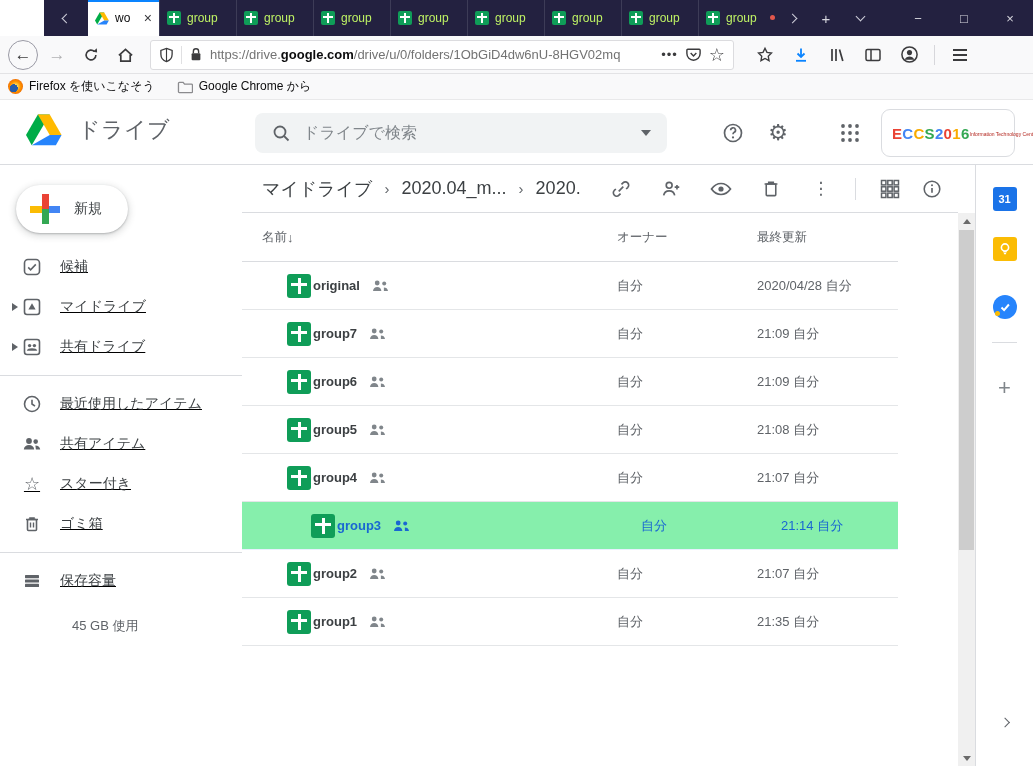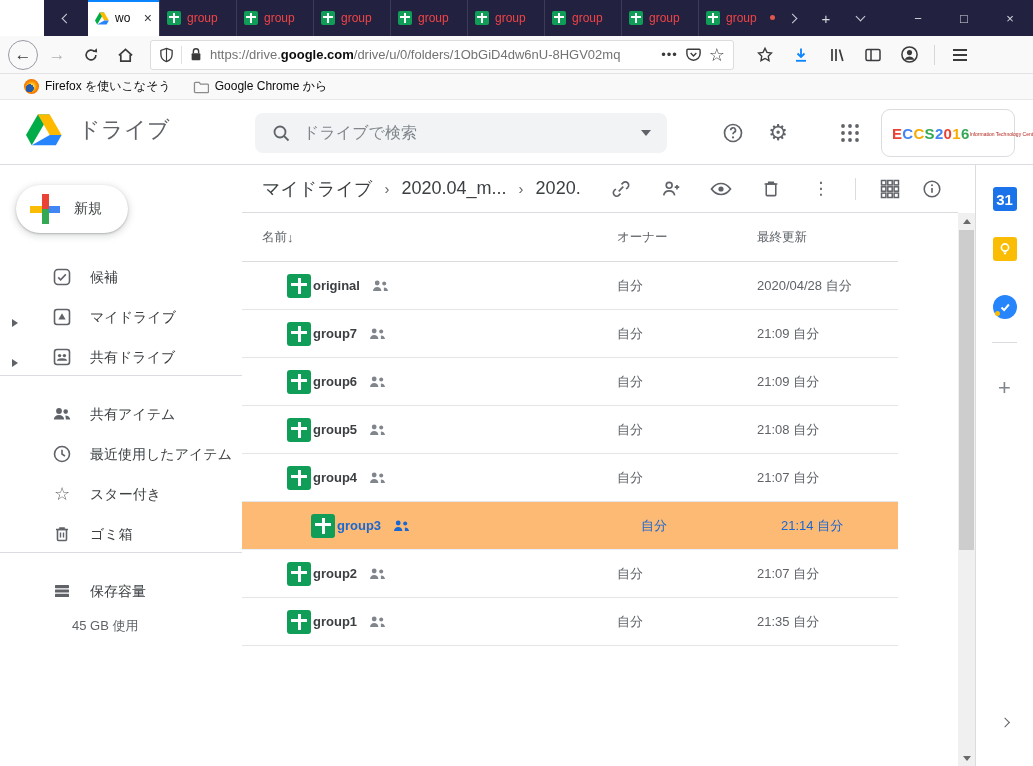--- a/index.html
+++ b/index.html
@@ -9,21 +9,21 @@
 
   
   .titlebar { height:36px; background:#232140; display:flex; align-items:stretch;margin-left:44px; }
   .tab-scroll-left { width:44px; display:flex; align-items:center; justify-content:center; }
   .chev { display:inline-block; width:7px; height:7px; border-right:1.6px solid #cfcfda; border-bottom:1.6px solid #cfcfda; }
   .chev.left  { transform:rotate(135deg); }
   .chev.right { transform:rotate(-45deg); }
   .chev.down  { transform:rotate(45deg); margin-top:-3px; }
   .tab { width:77px; display:flex; align-items:center; gap:6px; padding:0 7px;
          border-left:1px solid rgba(255,255,255,.12); overflow:hidden; cursor:default; }
-  .tab .tab-label { font-size:12px; color:#ef4444; white-space:nowrap; overflow:hidden; }
+  .tab .tab-label { font-size:12px; color:#bef264; white-space:nowrap; overflow:hidden; }
   .tab.active { width:71px; background:#fff; border-left:none; position:relative; }
   .tab.active::before { content:""; position:absolute; top:0; left:0; right:0; height:2px; background:#0a84ff; }
   .tab.active .tab-label { color:#0c0c0d; }
   .tab-close { color:#39393d; font-size:14px; margin-left:auto; line-height:1; }
   .mini-sheets { width:14px; height:14px; flex:0 0 14px; background:#0f9d58; border-radius:2px; position:relative; }
   .mini-sheets::before { content:""; position:absolute; left:6px; top:2px; width:2px; height:10px; background:#fff; }
   .mini-sheets::after  { content:""; position:absolute; left:2px; top:5px; width:10px; height:2px; background:#fff; }
   .titlebar-btn { width:34px; display:flex; align-items:center; justify-content:center; color:#d7d7de; font-size:15px; }
   .titlebar-spacer { flex:1; position:relative; }
   .alert-dot { position:absolute; right:120px; top:15px; width:5px; height:5px; border-radius:50%; background:#e2574c; }
@@ -43,21 +43,21 @@
   .url-text b { color:#0c0c0d; font-weight:700; }
   .url-ellipsis { color:#3b3b3d; font-size:13px; letter-spacing:1px; }
   .toolbar-icons { display:flex; align-items:center; gap:10px; margin-left:8px; }
   .tb-ic { width:26px; height:26px; display:flex; align-items:center; justify-content:center; }
   .tb-sep { width:1px; height:20px; background:#d7d7db; margin:0 2px; }
   .hamburger { display:flex; flex-direction:column; gap:3px; }
   .hamburger span { width:14px; height:2px; background:#3b3b3d; }
 
   
   .bookmarksbar { height:26px; background:#f9f9fa; border-bottom:1px solid #e9e9ea;
-                  display:flex; align-items:center; padding:0 24px; gap:22px; }
+                  display:flex; align-items:center; padding:0 8px; gap:22px; }
   .bm-item { display:flex; align-items:center; gap:6px; font-size:12px; color:#0c0c0d; }
   .ff-icon { width:15px; height:15px; border-radius:50%;
     background: radial-gradient(circle at 38% 62%, #275da8 0 30%, transparent 31%),
                 radial-gradient(circle at 50% 50%, #ffd54f 0 20%, #ff9800 45%, #e65100 90%); }
 
   
   .drive-header { height:65px; border-bottom:1px solid #dadce0; position:relative; background:#fff; }
   .drive-logo-wrap { position:absolute; left:26px; top:14px; display:flex; align-items:center; gap:16px; }
   .drive-title { font-size:22px; color:#5f6368; letter-spacing:.5px; }
   .drive-search { position:absolute; left:255px; top:13px; width:412px; height:40px;
@@ -88,22 +88,22 @@
              box-shadow:0 1px 2px rgba(60,64,67,.3),0 2px 6px 2px rgba(60,64,67,.15);
              display:flex; align-items:center; padding:0 14px; gap:14px; cursor:pointer; }
   .gplus { position:relative; width:30px; height:30px; }
   .gplus i { position:absolute; display:block; }
   .gplus .h1 { left:0;  top:12px; width:15px; height:7px; background:#fbbc04; }
   .gplus .h2 { left:15px; top:12px; width:15px; height:7px; background:#4285f4; }
   .gplus .v1 { left:12px; top:0;  width:7px; height:15px; background:#ea4335; }
   .gplus .v2 { left:12px; top:15px; width:7px; height:15px; background:#34a853; }
   .new-label { font-size:14px; color:#3c4043; font-weight:500; }
   .side-list { margin-top:14px; }
-  .side-item { height:40px; display:flex; align-items:flex-end; padding-left:52px; position:relative; cursor:pointer;
-               border-radius:0 20px 20px 0; }
+  .side-item { height:40px; display:flex; align-items:center; padding-left:22px; position:relative; cursor:pointer;
+               border-radius:0 20px 20px 0;text-decoration:underline; }
   .side-item .s-ic { width:20px; height:20px; display:flex; align-items:center; justify-content:center; }
   .side-item .s-label { margin-left:18px; font-size:14px; color:#3c4043; }
   .expand-caret { position:absolute; left:12px; width:0; height:0;
                   border-top:4px solid transparent; border-bottom:4px solid transparent; border-left:6px solid #5f6368; }
   .side-div { border-top:1px solid #dadce0; margin:8px 0; }
   .storage-text { padding-left:72px; font-size:13px; color:#5f6368; margin-top:16px; }
   .star-glyph { font-size:18px; color:#5f6368; line-height:1; }
 
   
   .main { flex:1; position:relative; }
@@ -125,38 +125,38 @@
               padding-left:20px; border-bottom:1px solid #e4e6e8; cursor:pointer; }
   .cell-name { display:flex; align-items:center; }
   .sheets-ic { width:24px; height:24px; margin-left:25px; margin-right:2px; background:#0f9d58; border-radius:3px;
                position:relative; flex:0 0 24px; }
   .sheets-ic::before { content:""; position:absolute; left:10.5px; top:4px; width:3px; height:16px; background:#fff; }
   .sheets-ic::after  { content:""; position:absolute; left:4px; top:9px; width:16px; height:3px; background:#fff; }
   .file-name { font-size:13px; font-weight:700; color:#3c4043; }
   .share-people { margin-left:12px; display:flex; }
   .share-people svg path, .share-people svg circle { fill:#80868b; }
   .cell-owner, .cell-modified { font-size:13px; color:#5f6368; }
-  .file-row.selected { background:#fdba74; border-bottom-color:#e8f0fe;padding-left:44px; }
+  .file-row.selected { background:#86efac; border-bottom-color:#e8f0fe;padding-left:44px; }
   .file-row.selected .file-name, .file-row.selected .cell-owner, .file-row.selected .cell-modified { color:#1967d2; }
   .file-row.selected .share-people svg path, .file-row.selected .share-people svg circle { fill:#1967d2; }
 
   
   .scroll-col { width:17px; flex:0 0 17px; background:#fff; }
   .scroll-track { margin-top:48px; height:553px; background:#f0f0f0; position:relative; }
   .sb-arrow { position:absolute; left:0; width:17px; height:16px; display:flex; align-items:center; justify-content:center; }
   .sb-arrow.up { top:0; } .sb-arrow.down { bottom:0; }
   .tri-up { width:0;height:0;border-left:4px solid transparent;border-right:4px solid transparent;border-bottom:5px solid #6a6a6a; }
   .tri-down { width:0;height:0;border-left:4px solid transparent;border-right:4px solid transparent;border-top:5px solid #6a6a6a; }
   .sb-thumb { position:absolute; left:1px; top:17px; width:15px; height:320px; background:#cdcdcd; }
 
   
   .side-panel { width:58px; flex:0 0 58px; border-left:1px solid #dadce0; position:relative; background:#fff; }
   .sp-ic { position:absolute; left:50%; transform:translateX(-50%); cursor:pointer; }
   .cal-ic { top:22px; width:24px; height:24px; background:#1a73e8; border-radius:3px; color:#fff;
-            font-size:15px; font-weight:700; display:flex; align-items:center; justify-content:center; }
+            font-size:11px; font-weight:700; display:flex; align-items:center; justify-content:center; }
   .keep-ic { top:72px; width:24px; height:24px; background:#fbbc04; border-radius:3px;
              display:flex; align-items:center; justify-content:center; }
   .tasks-ic { top:130px; width:24px; height:24px; background:#2684fc; border-radius:50%;
               display:flex; align-items:center; justify-content:center; position:absolute; }
   .tasks-dot { position:absolute; left:2px; bottom:3px; width:5px; height:5px; border-radius:50%; background:#fbbc04; }
   .sp-div { position:absolute; top:177px; left:16px; right:16px; border-top:1px solid #dadce0; }
   .sp-plus { top:212px; font-size:22px; color:#80868b; line-height:1; }
   .sp-collapse { position:absolute; bottom:36px; left:50%; transform:translateX(-50%); cursor:pointer; }
   .sp-collapse .chev { border-color:#5f6368; }
 
@@ -414,36 +414,36 @@
                 <circle cx="12.4" cy="8.6" r="1.7" fill="#5f6368"></circle>
                 <path d="M4.8 13.8c.6-1.8 2.2-2.5 5.2-2.5s4.6.7 5.2 2.5z" fill="#5f6368"></path>
               </svg>
           </span>
           <span class="s-label">共有ドライブ</span>
         </div>
         <div class="side-div"></div>
         <div class="side-item">
           <span class="s-ic">
             <svg width="20" height="20" viewBox="0 0 20 20">
+                <circle cx="10" cy="10" r="7.5" fill="none" stroke="#5f6368" stroke-width="1.6"></circle>
+                <path d="M10 5.8V10l3 2.1" fill="none" stroke="#5f6368" stroke-width="1.6"></path>
+              </svg>
+          </span>
+          <span class="s-label">最近使用したアイテム</span>
+        </div>
+        <div class="side-item">
+          <span class="s-ic">
+            <svg width="20" height="20" viewBox="0 0 20 20">
                 <circle cx="7" cy="7" r="2.9" fill="#5f6368"></circle>
                 <circle cx="13.7" cy="7.6" r="2.3" fill="#5f6368"></circle>
                 <path d="M1.8 15.6c.3-3.2 2.3-4.7 5.2-4.7s4.9 1.5 5.2 4.7z" fill="#5f6368"></path>
                 <path d="M13.4 11.6c2.6 0 4.4 1.3 4.8 4h-4.3" fill="#5f6368"></path>
               </svg>
           </span>
           <span class="s-label">共有アイテム</span>
-        </div>
-        <div class="side-item">
-          <span class="s-ic">
-            <svg width="20" height="20" viewBox="0 0 20 20">
-                <circle cx="10" cy="10" r="7.5" fill="none" stroke="#5f6368" stroke-width="1.6"></circle>
-                <path d="M10 5.8V10l3 2.1" fill="none" stroke="#5f6368" stroke-width="1.6"></path>
-              </svg>
-          </span>
-          <span class="s-label">最近使用したアイテム</span>
         </div>
         <div class="side-item">
           <span class="s-ic star-glyph">☆</span>
           <span class="s-label">スター付き</span>
         </div>
         <div class="side-item">
           <span class="s-ic">
             <svg width="20" height="20" viewBox="0 0 20 20">
                 <path d="M4 5.5h12M8 5.5V4h4v1.5" fill="none" stroke="#5f6368" stroke-width="1.6"></path>
                 <rect x="5.5" y="5.5" width="9" height="11" rx="1" fill="none" stroke="#5f6368" stroke-width="1.6"></rect>

